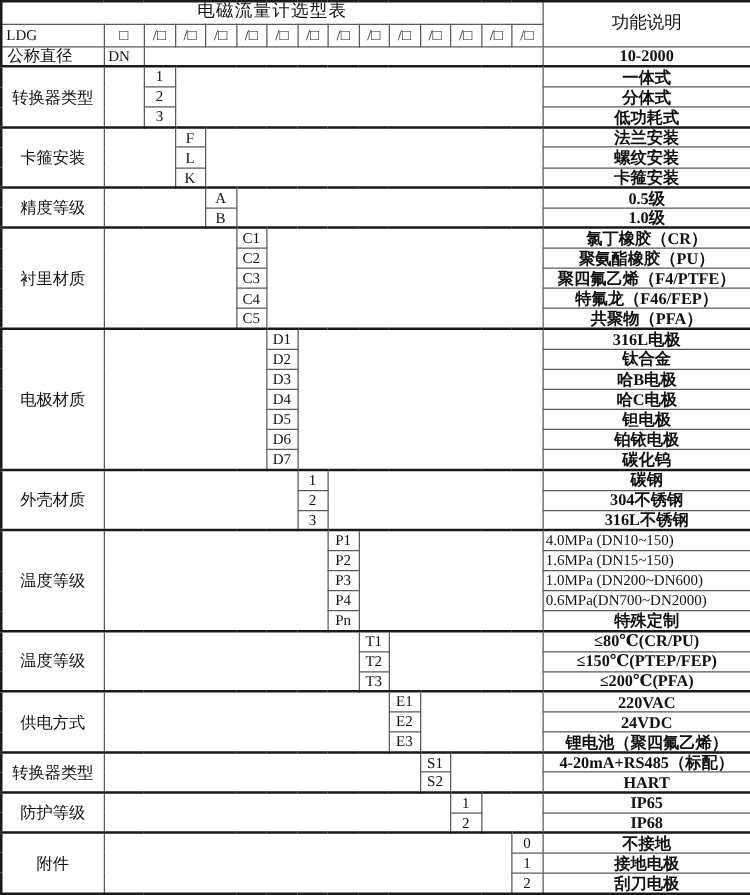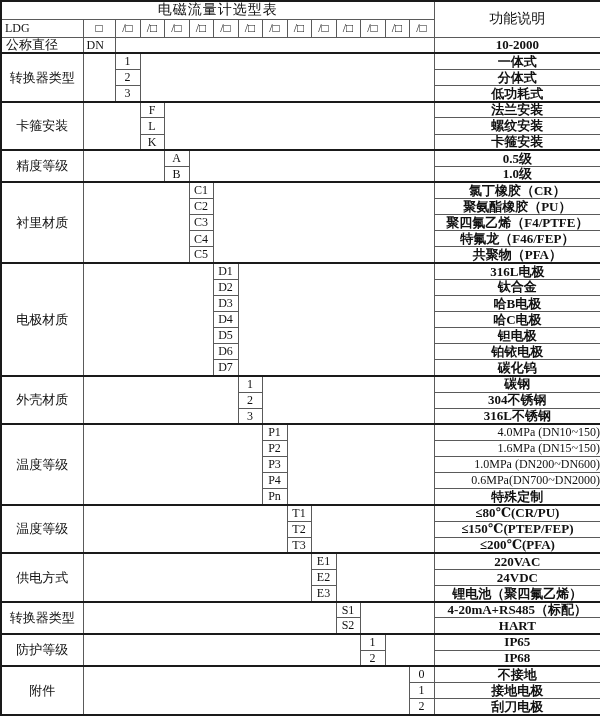--- a/index.html
+++ b/index.html
@@ -19,21 +19,21 @@
     padding:0;overflow:hidden;white-space:nowrap;
   }
   tr.s td{border-top:2px solid #1a1a1a;}
   td.title{font-size:14px;letter-spacing:1px;font-family:Liberation Serif, serif;}
   td.fh{font-size:14px;margin-top:36px;}
   td.cat{}
   td.cat-l{text-align:left;padding-left:4px;}
   td.code{font-size:12px;font-family:"Liberation Serif","DejaVu Serif",serif;}
   td.code-l{text-align:left;padding-left:3px;font-size:12px;}
   td.desc{font-size:13px;font-weight:bold;}
-  td.desc-l{text-align:right;padding-left:2px;font-size:12px;}
+  td.desc-l{text-align:left;padding-left:2px;font-size:12px;}
   td.slot{font-size:12px;padding:0;}
   tr{height:16px;}
   tr.h18{height:18px;}
 </style>
 </head>
 <body>
 
 <table class="sel">
   <colgroup>
     <col style="width:82px">

